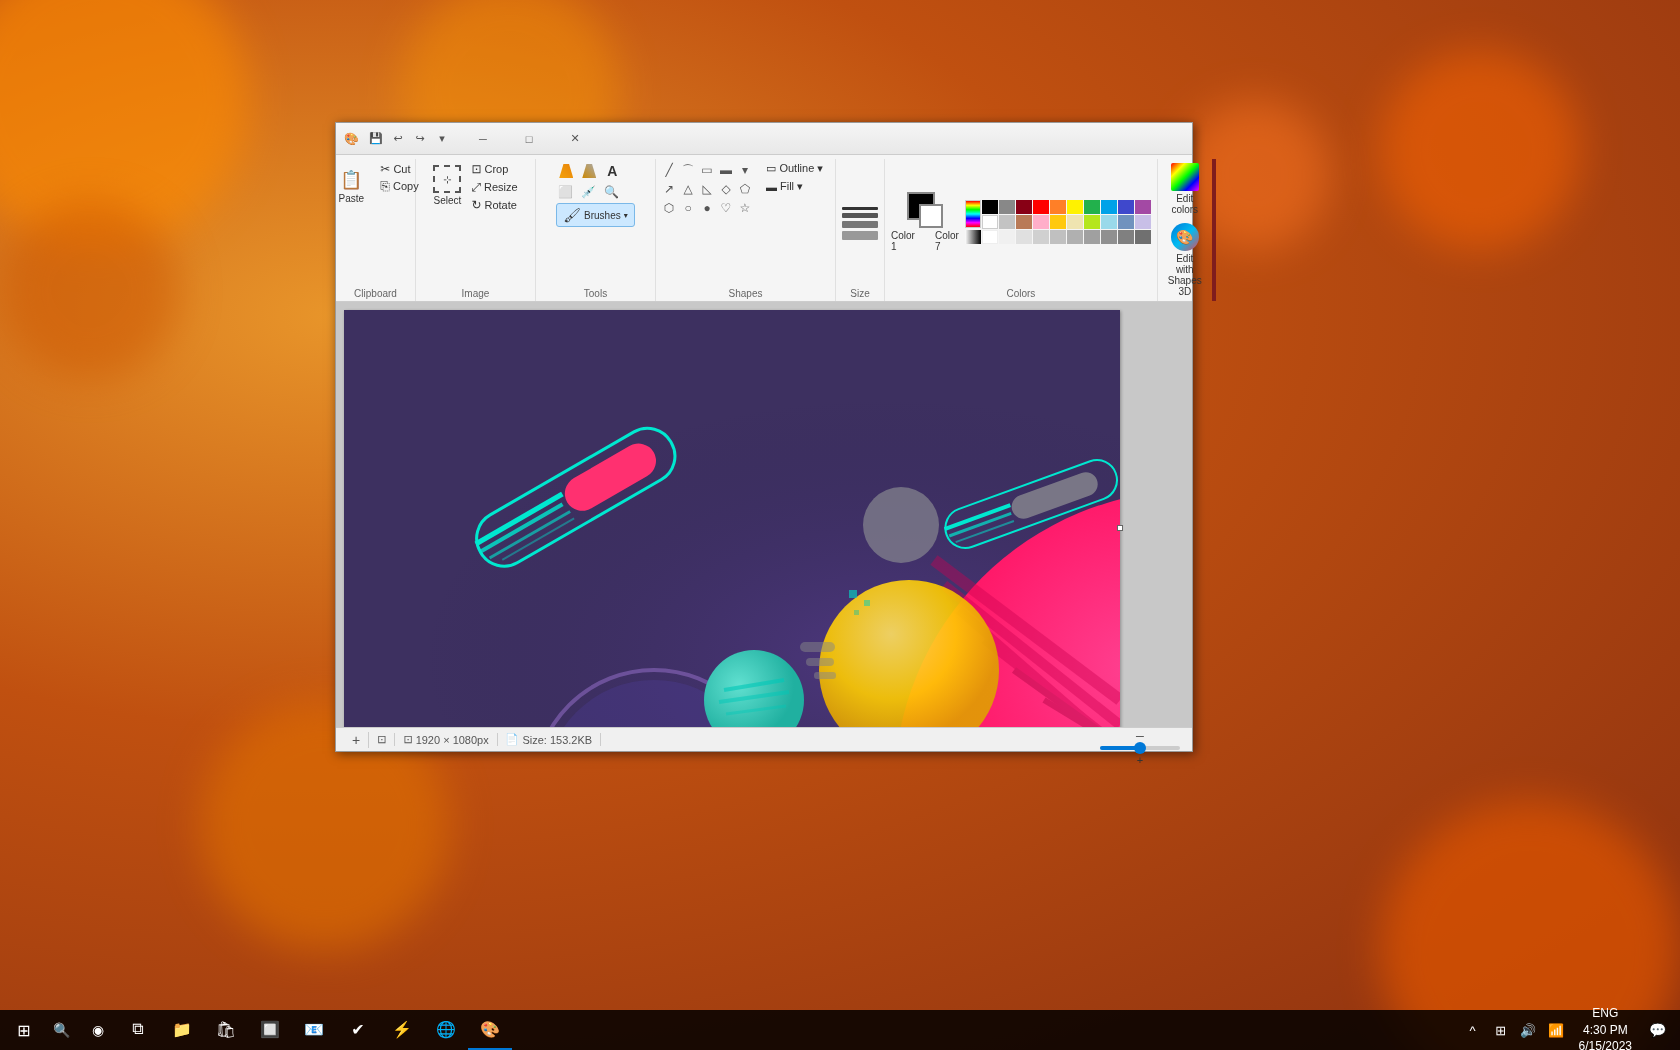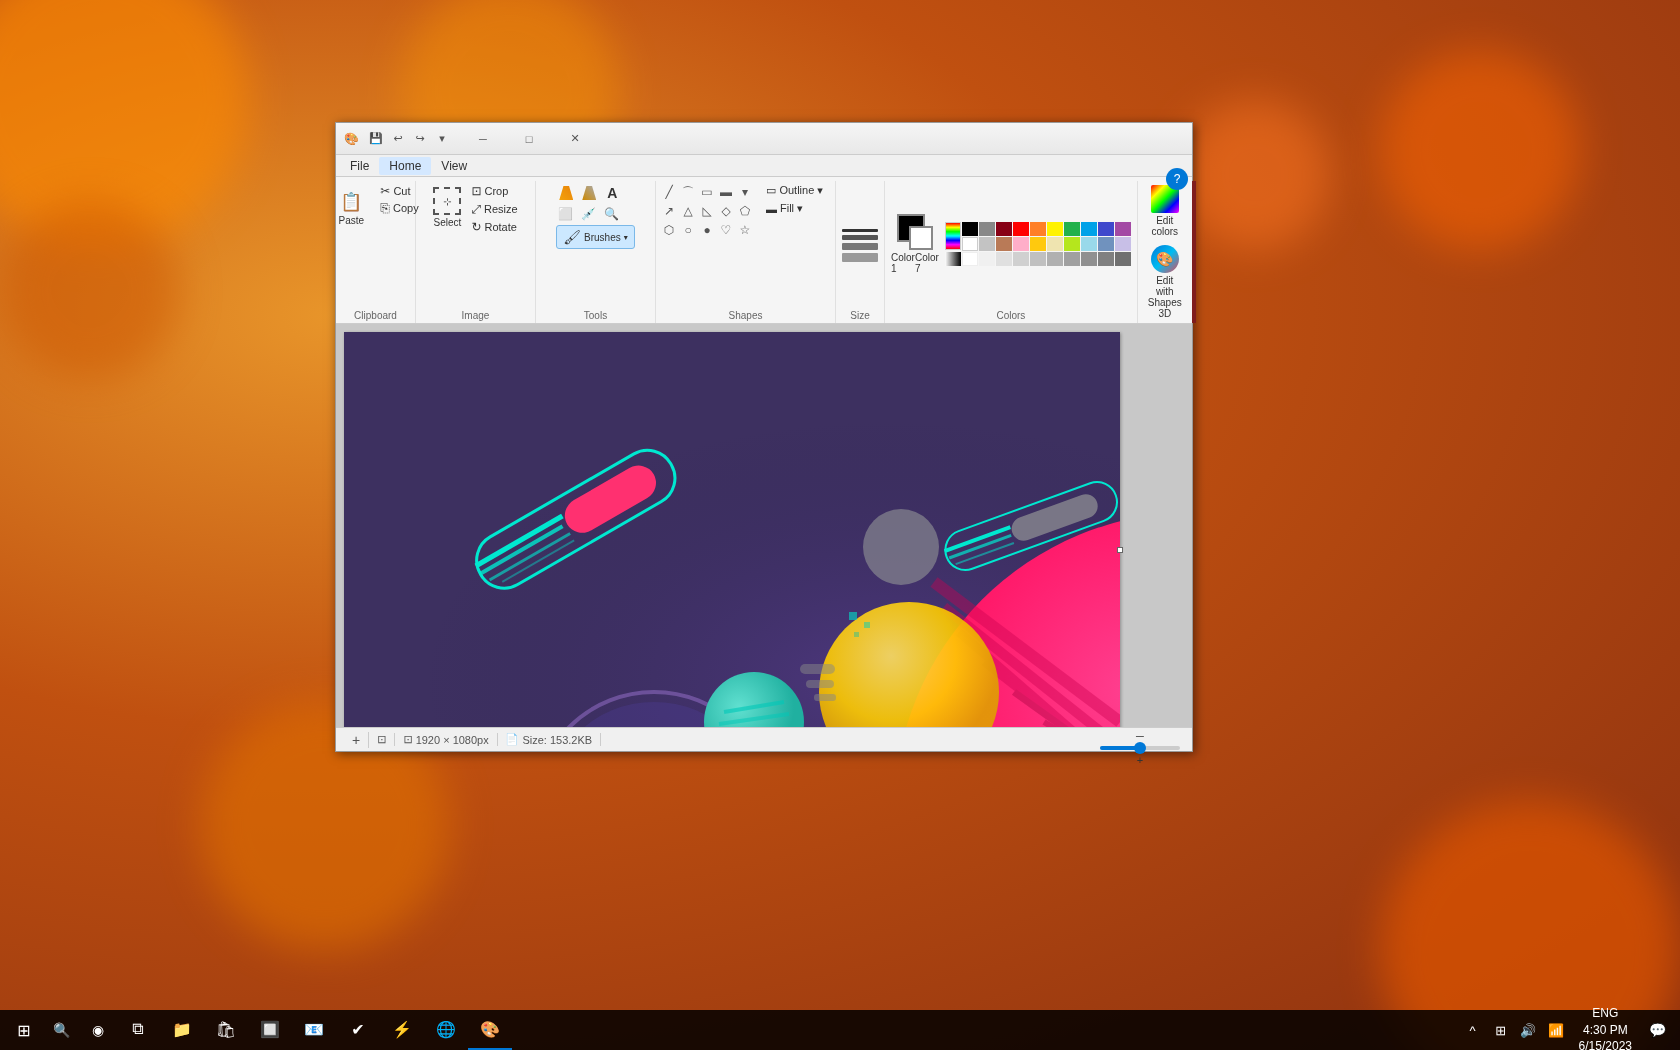--- a/index.html
+++ b/index.html
@@ -448,28 +448,20 @@
       <div class="qat-btn" title="Redo">↪</div>
       <div class="qat-btn">▾</div>
     </div>
     <div class="title-controls">
       <div class="title-ctrl-btn">─</div>
       <div class="title-ctrl-btn">□</div>
       <div class="title-ctrl-btn close">✕</div>
     </div>
   </div>
 
-  <div class="menu-bar">
-    <div class="menu-item">File</div>
-    <div class="menu-item active">Home</div>
-    <div class="menu-item">View</div>
-    <div style="margin-left:auto;position:relative;">
-      <div class="help-btn">?</div>
-    </div>
-  </div>
 
   <div class="ribbon">
 
     <div class="ribbon-group" style="min-width:80px;">
       <div class="ribbon-group-content">
         <div class="ribbon-btn large" style="margin-top:4px;">
           <div class="icon">📋</div>
           <span>Paste</span>
         </div>
         <div class="ribbon-btn-row">
@@ -598,21 +590,21 @@
     </div>
 
     <div class="colors-section" style="flex-direction:column;">
       <div style="display:flex;align-items:center;gap:6px;flex:1;">
 
         <div style="display:flex;flex-direction:column;align-items:center;gap:2px;">
           <div style="position:relative;width:36px;height:36px;">
             <div style="width:28px;height:28px;background:#000;border:2px solid #888;position:absolute;top:0;left:0;cursor:pointer;"></div>
             <div style="width:24px;height:24px;background:#fff;border:2px solid #888;position:absolute;bottom:0;right:0;cursor:pointer;"></div>
           </div>
-          <div style="display:flex;gap:0;">
+          <div style="display:flex;gap:20px;">
             <span style="font-size:10px;color:#333;">Color 1</span>
             <span style="font-size:10px;color:#333;">Color 7</span>
           </div>
         </div>
 
         <div style="display:flex;flex-direction:column;gap:1px;">
 
           <div style="display:flex;gap:1px;">
 
             <div style="width:16px;height:28px;background:linear-gradient(to bottom,#ff0000,#ffff00,#00ff00,#00ffff,#0000ff,#ff00ff,#ff0000);cursor:pointer;border:1px solid #ccc;"></div>

